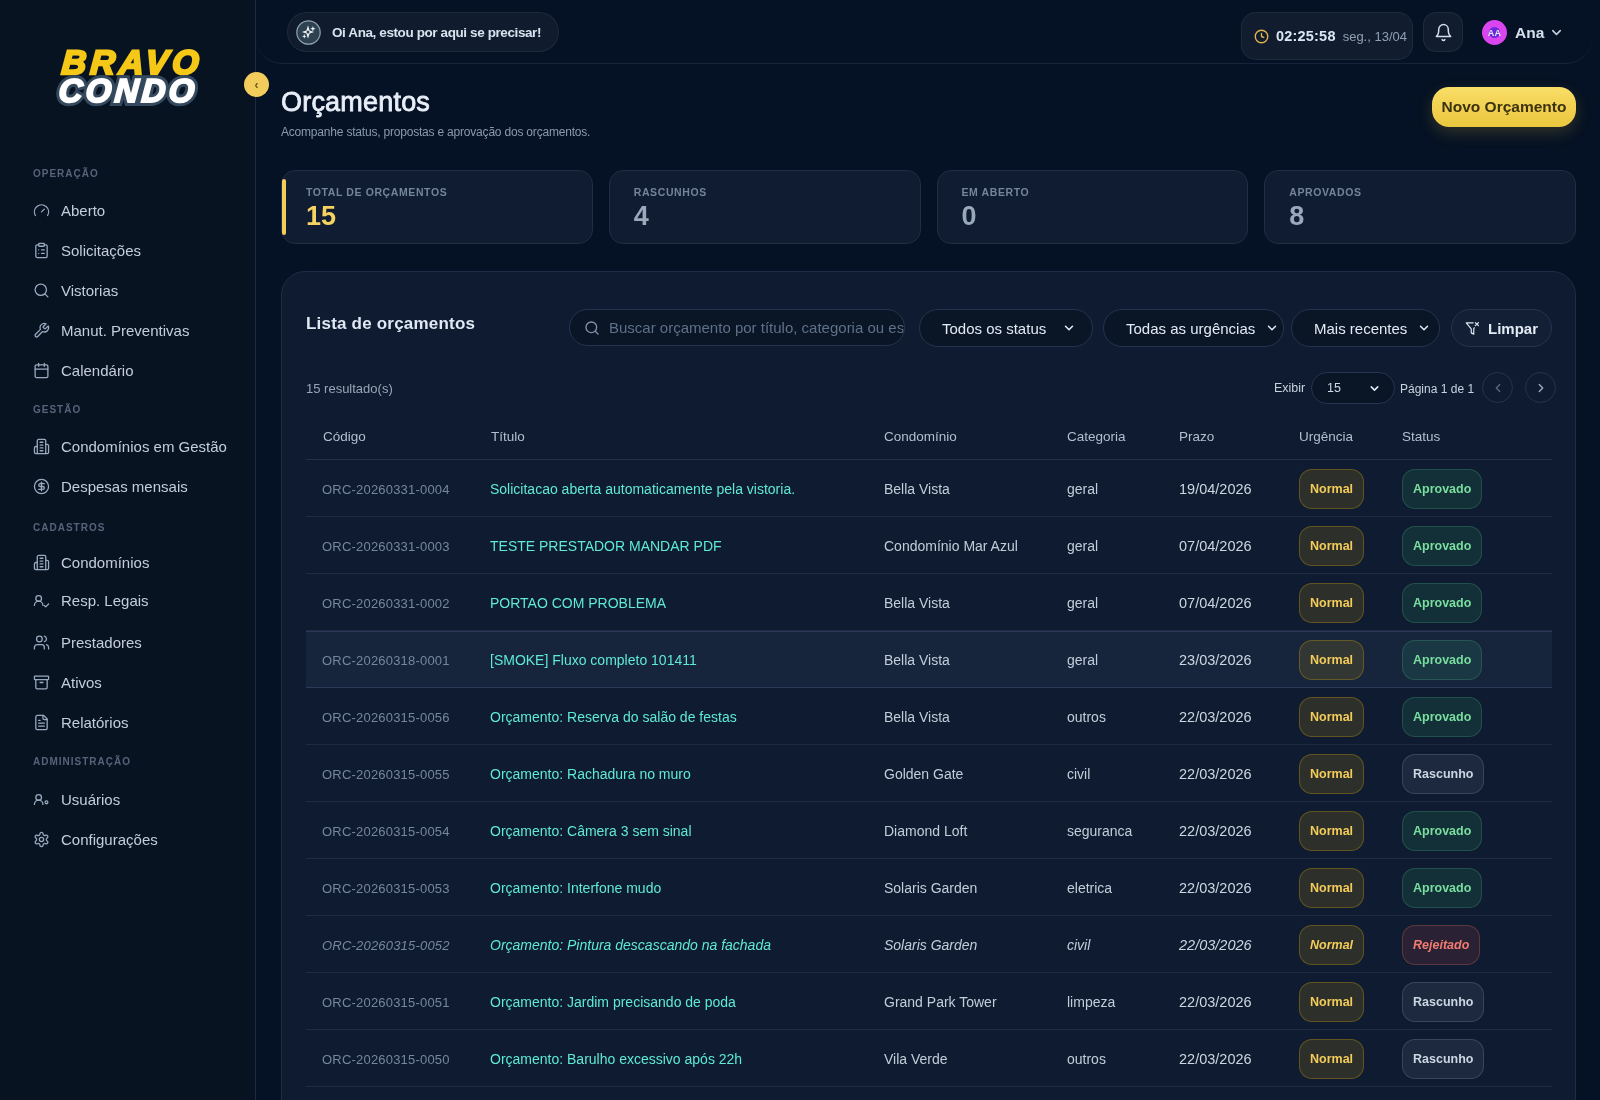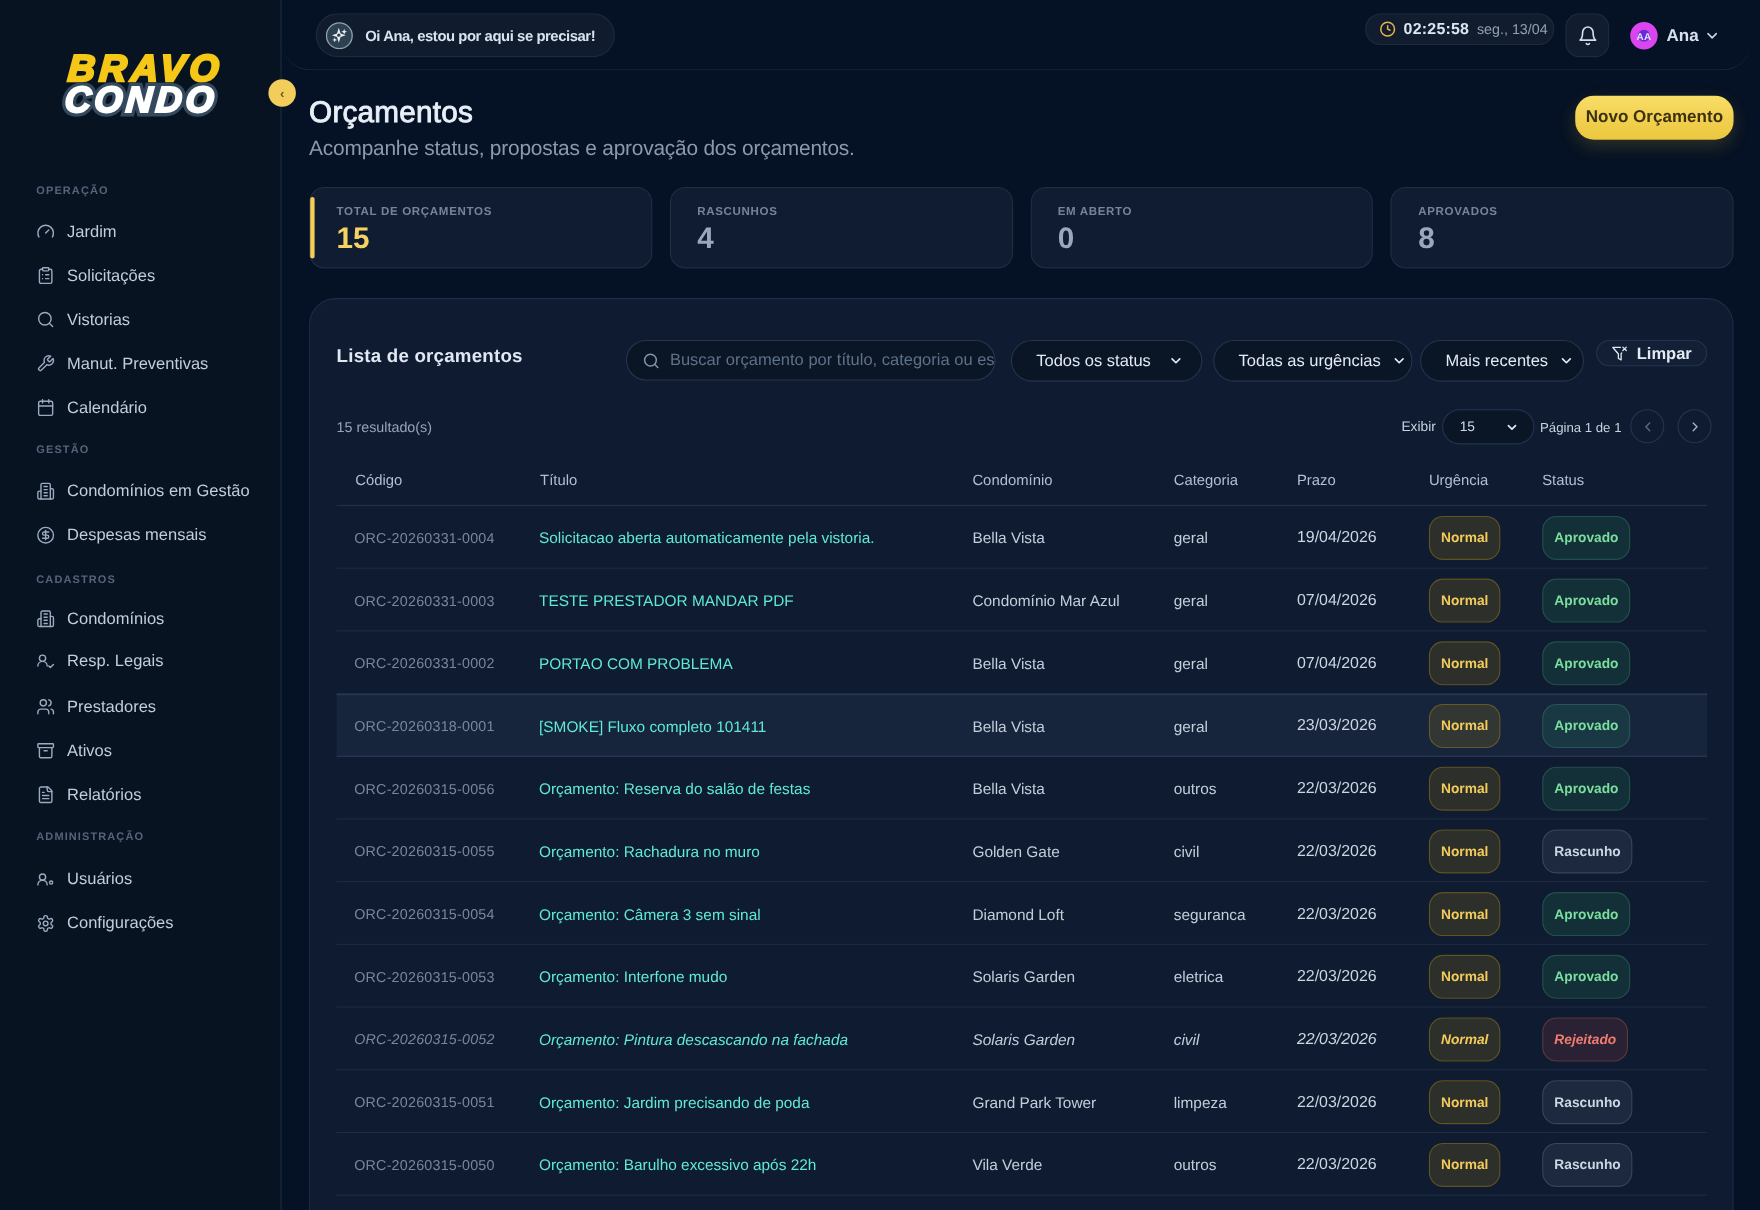--- a/index.html
+++ b/index.html
@@ -38,42 +38,42 @@
     border-bottom:1px solid rgba(148,173,210,0.12);
     border-radius:0 0 26px 26px;
   }
   .ai-pill {
     position:absolute; left:287px; top:12px; height:40px; border-radius:20px;
     background:#101b2d; border:1px solid rgba(148,173,210,0.10);
     display:flex; align-items:center; padding:0 17px 0 8px; gap:11px;
   }
   .ai-pill b { font-size:13.5px; color:#d9e3ef; letter-spacing:-0.4px; white-space:nowrap; }
   .clock-pill {
-    position:absolute; left:1241px; top:12px; width:172px; height:29px; border-radius:15px;
+    position:absolute; left:1241px; top:12px; width:172px; height:48px; border-radius:15px;
     background:#111c2f; border:1px solid rgba(148,173,210,0.10);
     display:flex; align-items:center; padding:0 12px; gap:7px;
   }
   .clock-pill .time { white-space:nowrap; font-size:14.5px; font-weight:bold; color:#dbe6f2; letter-spacing:.2px; }
   .clock-pill .date { white-space:nowrap; font-size:13px; color:#8fa0b5; }
   .bell-btn {
     position:absolute; left:1423px; top:12px; width:40px; height:40px; border-radius:13px;
     background:#111c2f; border:1px solid rgba(148,173,210,0.10);
     display:flex; align-items:center; justify-content:center;
   }
   .avatar {
     position:absolute; left:1482px; top:20px; width:25px; height:25px; border-radius:50%;
     background:#6d28d9; border:7px solid #d946ef; display:flex; align-items:center; justify-content:center;
     font-size:9px; font-weight:bold; color:#dfe9f2; letter-spacing:.3px;
   }
   .uname { position:absolute; left:1515px; top:24px; font-size:15.5px; font-weight:bold; color:#d7e1ee; }
   .uchev { position:absolute; left:1549px; top:25px; }
 
   
   .page-title { position:absolute; left:281px; top:87px; font-size:27px; font-weight:normal; -webkit-text-stroke:0.8px #e9eff8; color:#e9eff8; letter-spacing:.2px; }
-  .page-sub { position:absolute; left:281px; top:125px; font-size:19px; letter-spacing:-0.2px; color:#8b99ad; }
+  .page-sub { position:absolute; left:281px; top:125px; font-size:12px; letter-spacing:-0.2px; color:#8b99ad; }
   .new-btn {
     position:absolute; left:1432px; top:87px; width:144px; height:40px; border-radius:17px;
     background:linear-gradient(180deg,#f8de68 0%,#f2cf4e 55%,#eac83e 100%);
     box-shadow:0 6px 16px rgba(240,200,60,0.18);
     display:flex; align-items:center; justify-content:center;
     color:#3b3310; font-size:15.5px; font-weight:bold;
   }
 
   
   .cards { position:absolute; left:281px; top:170px; width:1295px; height:74px; display:flex; gap:16px; }
@@ -99,21 +99,21 @@
     background:#0a1526; border:1px solid #243450; display:flex; align-items:center; padding:0 14px; gap:9px;
     overflow:hidden;
   }
   .search span { font-size:15px; color:#5f7089; white-space:nowrap; }
   .sel {
     position:absolute; top:37px; height:38px; border-radius:19px;
     background:#0a1526; border:1px solid #243450; display:flex; align-items:center;
     justify-content:space-between; padding:0 16px 0 22px; font-size:15px; color:#e2eaf4; white-space:nowrap; gap:10px;
   }
   .btn-limpar {
-    position:absolute; top:37px; left:1169px; width:101px; height:24px; border-radius:19px;
+    position:absolute; top:37px; left:1169px; width:101px; height:38px; border-radius:19px;
     background:rgba(255,255,255,0.02); border:1px solid #243450; display:flex; align-items:center; justify-content:center;
     gap:8px; font-size:15px; font-weight:bold; color:#e2eaf4;
   }
   .results { position:absolute; left:24px; top:109px; font-size:13px; color:#97a5b8; }
   .exibir-lbl { position:absolute; left:992px; top:109px; font-size:12.5px; color:#c8d2e0; }
   .exibir-sel {
     position:absolute; left:1029px; top:100px; width:84px; height:32px; border-radius:16px;
     background:#0a1526; border:1px solid #243450; display:flex; align-items:center; justify-content:space-between;
     padding:0 13px 0 15px; font-size:12.5px; color:#cfd9e6;
   }
@@ -155,21 +155,21 @@
       </g>
     </svg>
   </div>
 
   <div class="sec-label" style="top:168px;">Operação</div>
   <div class="nav-item" style="top:198px;">
     <svg viewBox="0 0 24 24" fill="none" stroke-width="1.8" stroke="currentColor" stroke-linecap="round" stroke-linejoin="round" style="stroke:#9aabc0;">
         <path d="m12 14 4-4"></path>
         <path d="M3.34 19a10 10 0 1 1 17.32 0"></path>
       </svg>
-    <span>Jardim</span>
+    <span>Aberto</span>
   </div>
   <div class="nav-item" style="top:238px;">
     <svg viewBox="0 0 24 24" fill="none" stroke-width="1.8" stroke="#9aabc0" stroke-linecap="round" stroke-linejoin="round">
         <rect width="8" height="4" x="8" y="2" rx="1"></rect>
         <path d="M16 4h2a2 2 0 0 1 2 2v14a2 2 0 0 1-2 2H6a2 2 0 0 1-2-2V6a2 2 0 0 1 2-2h2"></path>
         <path d="M12 11h4"></path>
         <path d="M12 16h4"></path>
         <path d="M8 11h.01"></path>
         <path d="M8 16h.01"></path>
       </svg>

